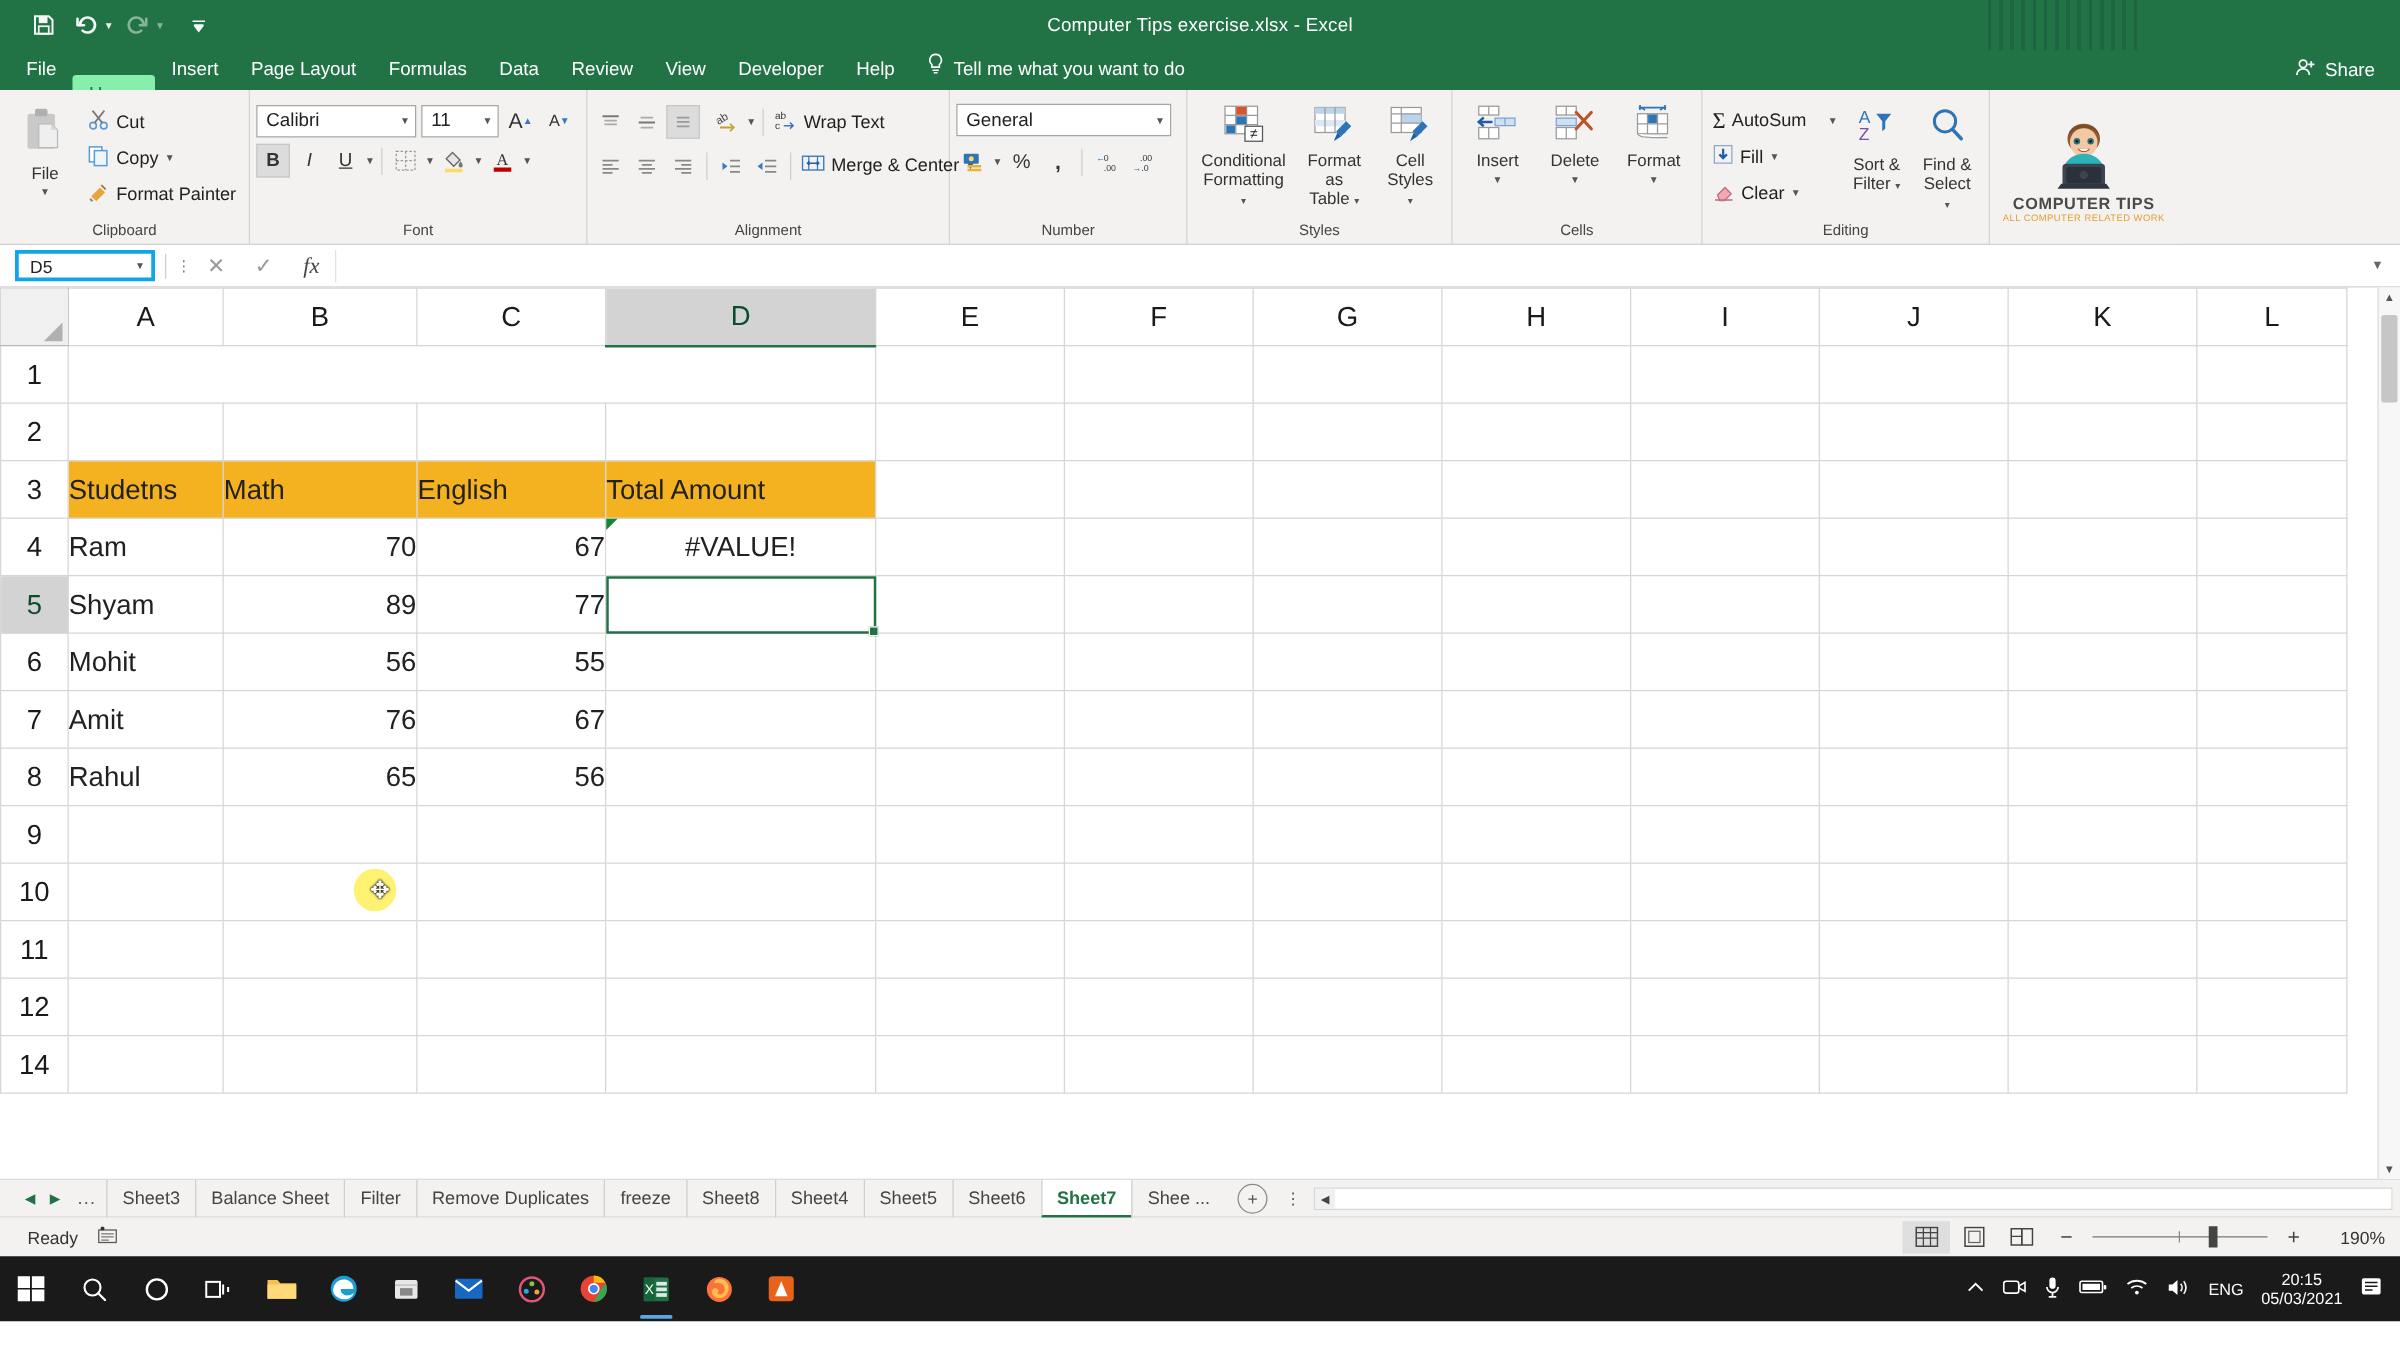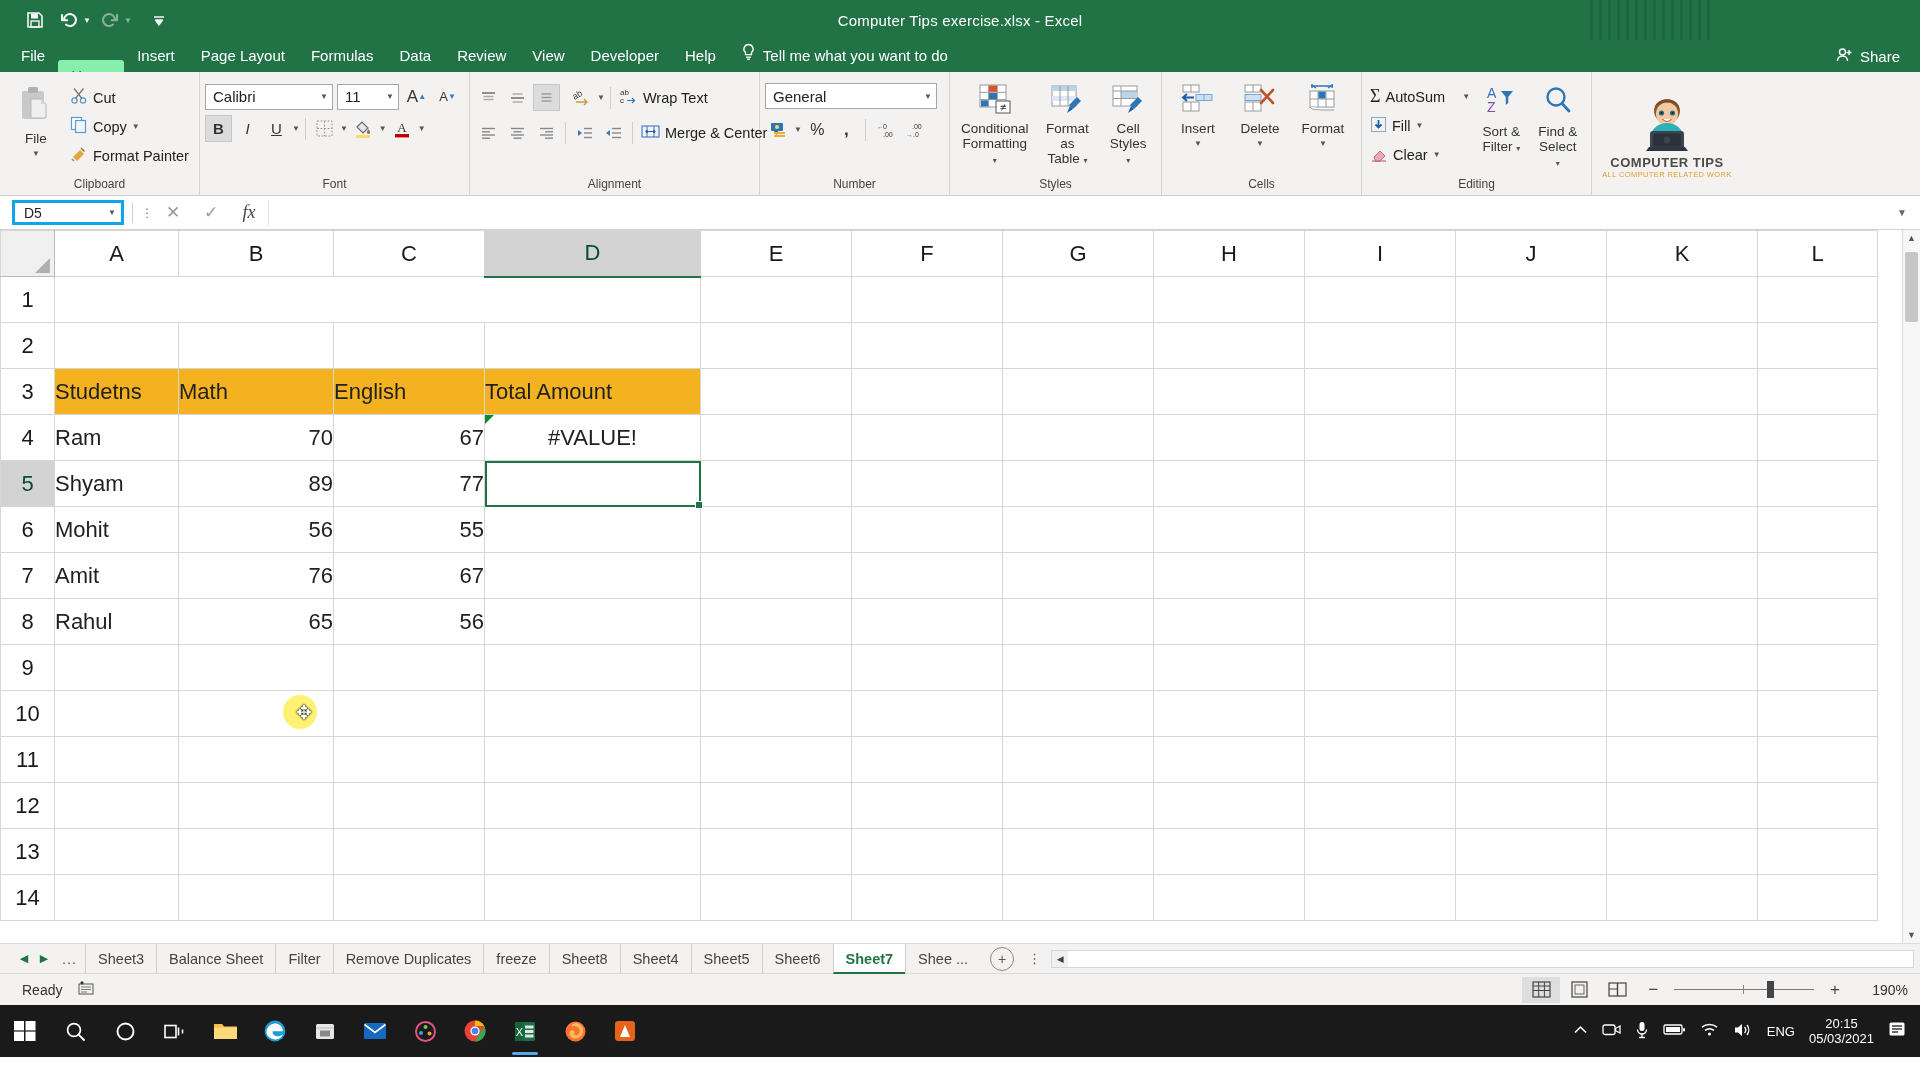--- a/index.html
+++ b/index.html
@@ -957,35 +957,20 @@
           <td></td>
           <td></td>
           <td></td>
           <td></td>
           <td></td>
           <td></td>
           <td></td>
     </tr>
     <tr>
       <td class="rowhead">12</td>
-      <td></td>
-          <td></td>
-          <td></td>
-          <td></td>
-          <td></td>
-          <td></td>
-          <td></td>
-          <td></td>
-          <td></td>
-          <td></td>
-          <td></td>
-          <td></td>
-    </tr>
-    <tr>
-      <td class="rowhead">13</td>
       <td></td>
           <td></td>
           <td></td>
           <td></td>
           <td></td>
           <td></td>
           <td></td>
           <td></td>
           <td></td>
           <td></td>

